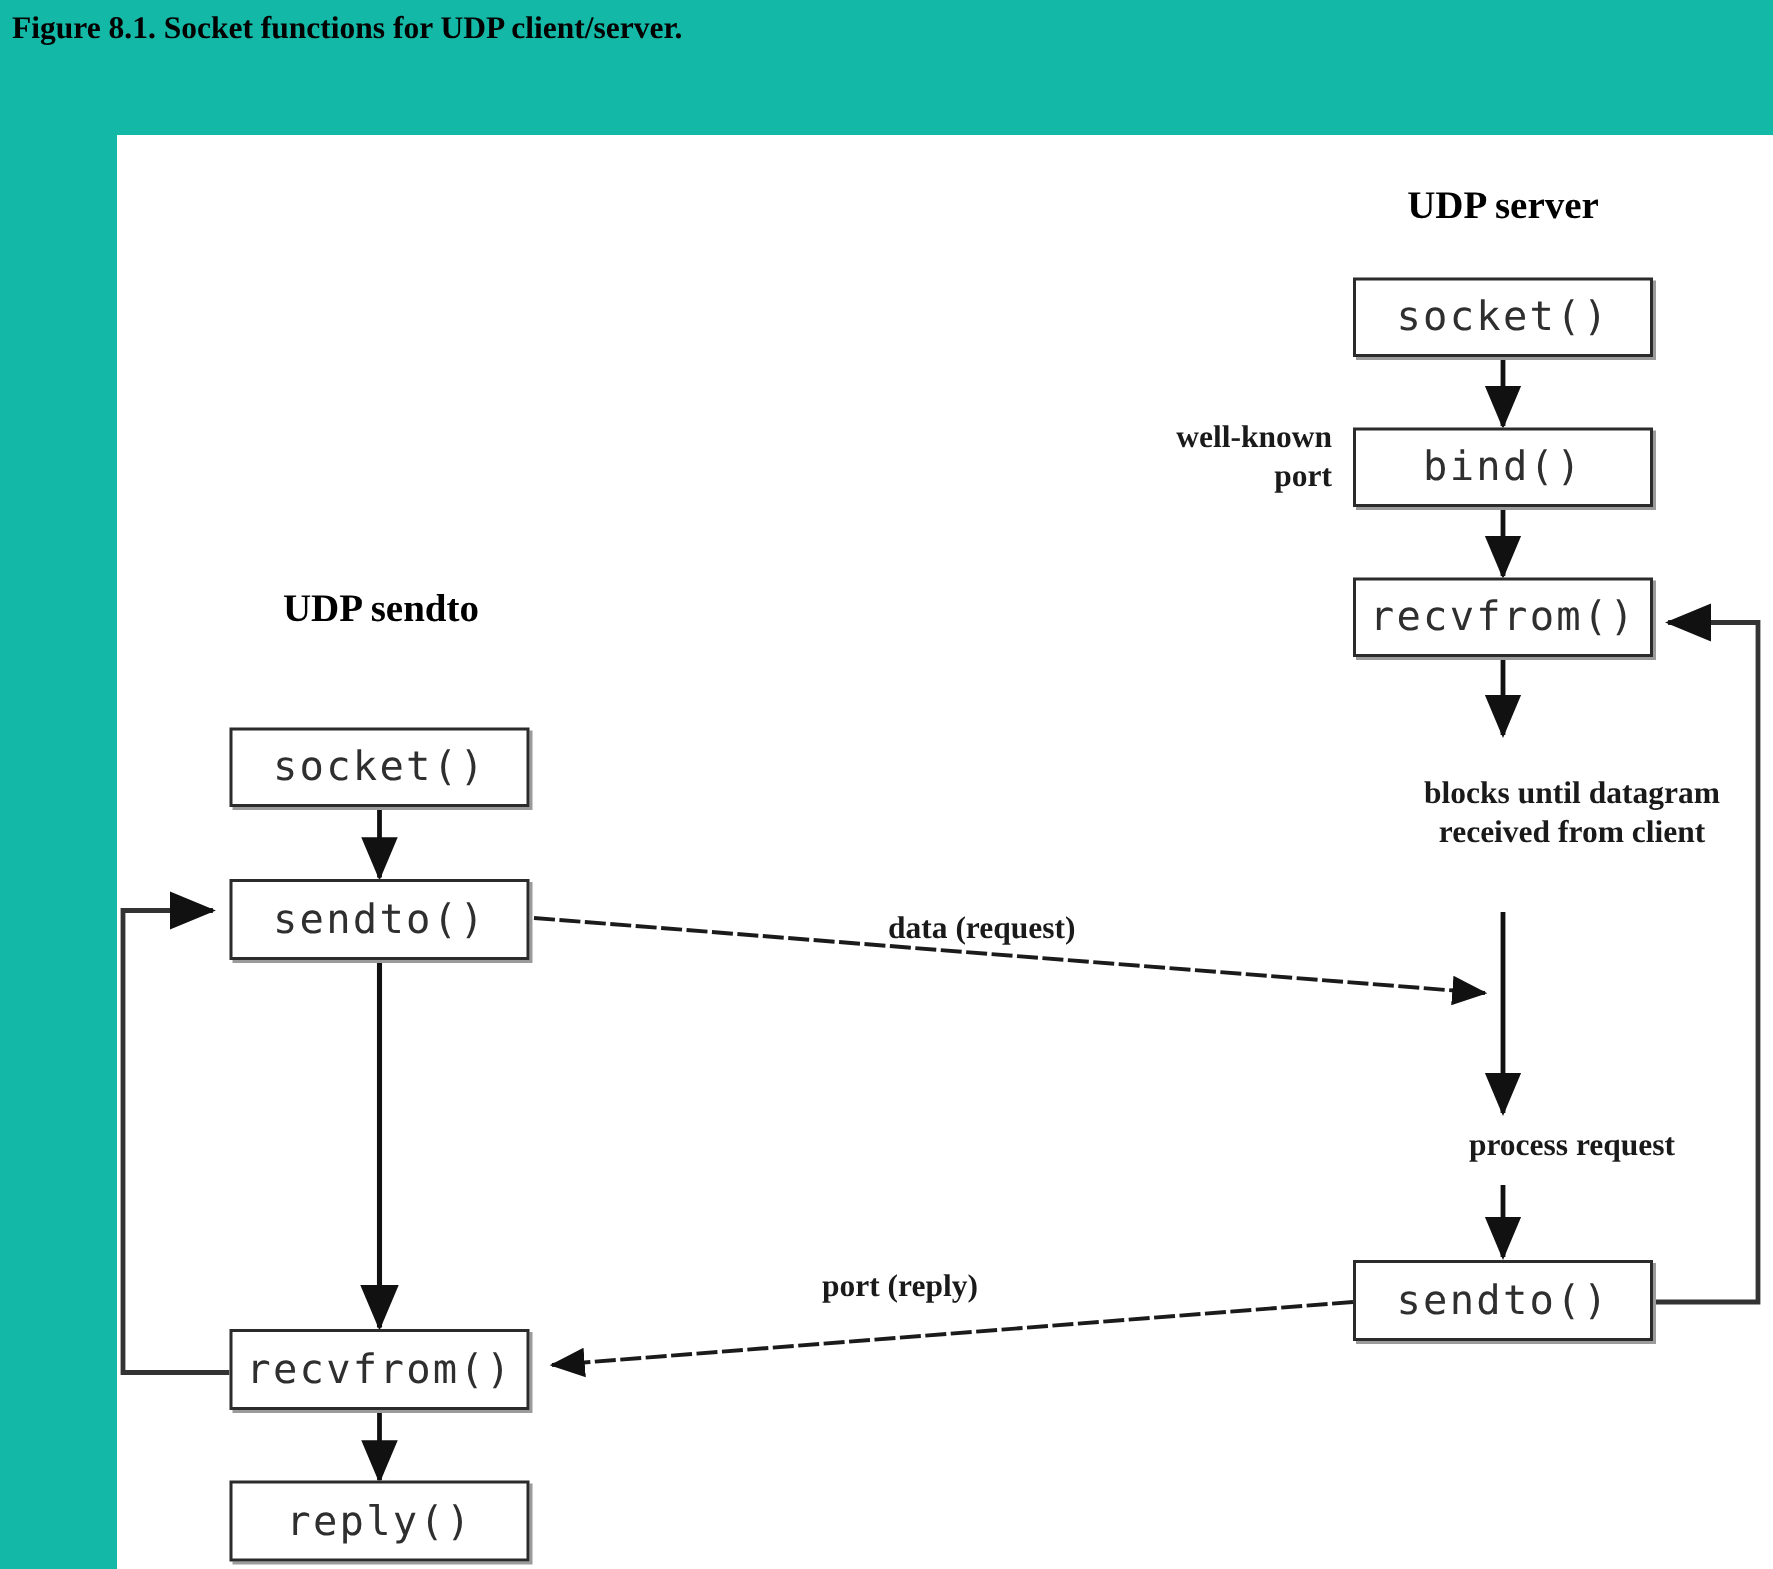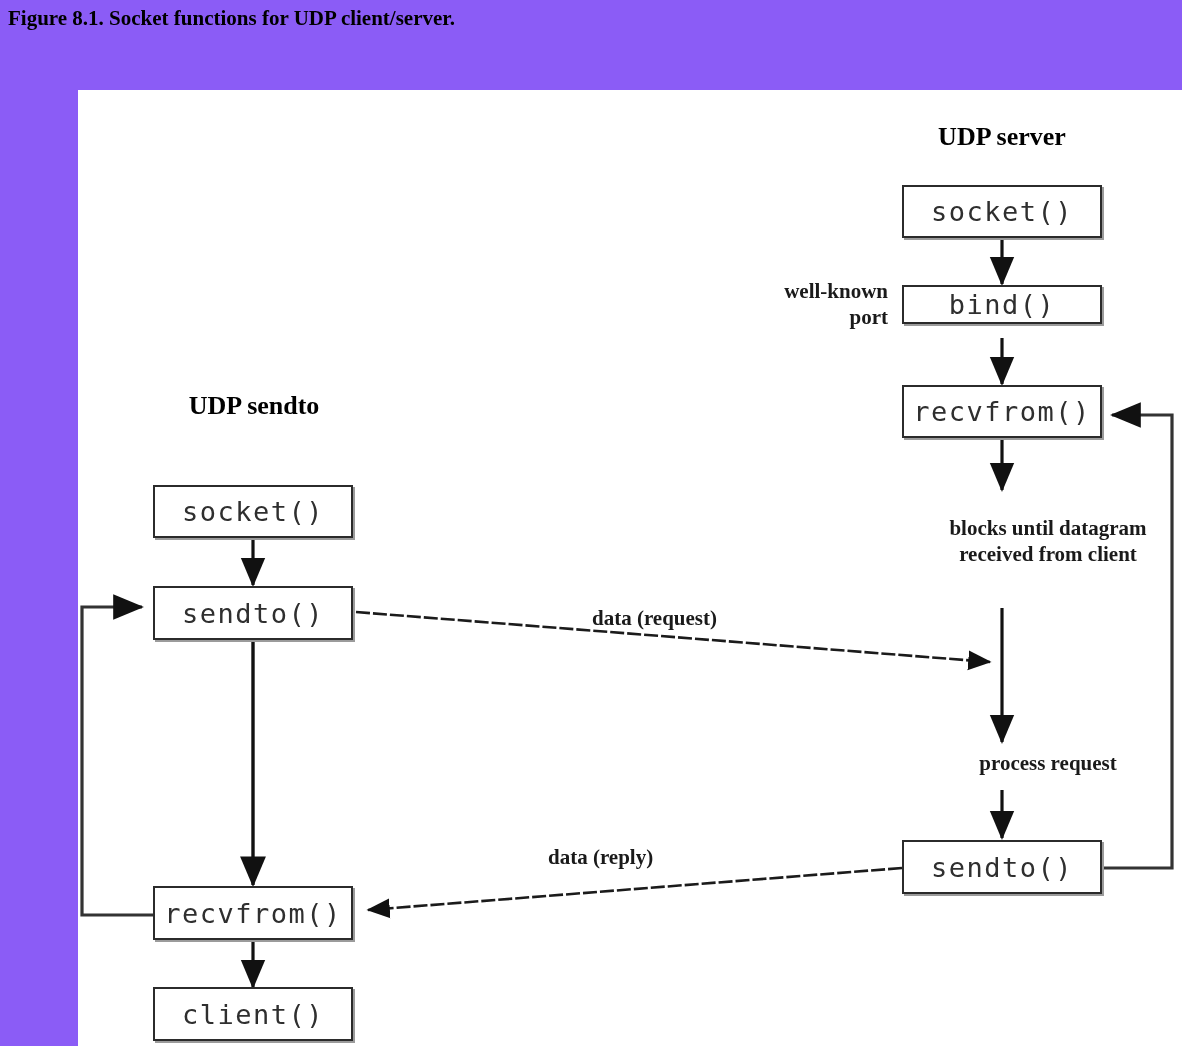--- a/index.html
+++ b/index.html
@@ -12,21 +12,21 @@
     height: 1046px;
     position: relative;
     overflow: hidden;
     font-family: "Liberation Serif", "DejaVu Serif", serif;
   }
   #page {
     position: absolute;
     left: 0; top: 0;
     width: 1182px;
     height: 1046px;
-    background: #8b5cf6;
+    background: #14b8a6;
   }
   #figure-title {
     position: absolute;
     left: 8px;
     top: 6px;
     width: 1000px;
     font-family: "Liberation Serif", "DejaVu Serif", serif;
     font-weight: bold;
     font-size: 21px;
     color: #000000;
@@ -149,40 +149,40 @@
 
       <path d="M75,825 L4,825 L4,517 L64,517" fill="none" stroke="#333333" stroke-width="3.2" marker-end="url(#ahs)"></path>
 
       <line x1="278" y1="522" x2="912" y2="572" stroke="#1b1b1b" stroke-width="2.6" stroke-dasharray="14,3" marker-end="url(#ah)"></line>
 
       <line x1="824" y1="778" x2="290" y2="820" stroke="#1b1b1b" stroke-width="2.6" stroke-dasharray="14,3" marker-end="url(#ah)"></line>
     </svg>
 
     <div class="fn-box" id="server-socket" style="left:824px; top:95px; width:200px; height:53px;">socket()</div>
 
-    <div class="fn-box" id="server-bind" style="left:824px; top:195px; width:200px; height:39px;">bind()</div>
+    <div class="fn-box" id="server-bind" style="left:824px; top:195px; width:200px; height:53px;">bind()</div>
 
     <div class="fn-box" id="server-recvfrom" style="left:824px; top:295px; width:200px; height:53px;">recvfrom()</div>
 
     <div class="fn-box" id="server-sendto" style="left:824px; top:750px; width:200px; height:54px;">sendto()</div>
 
     <div class="fn-box" id="client-socket" style="left:75px; top:395px; width:200px; height:53px;">socket()</div>
 
     <div class="fn-box" id="client-sendto" style="left:75px; top:496px; width:200px; height:54px;">sendto()</div>
 
     <div class="fn-box" id="client-recvfrom" style="left:75px; top:796px; width:200px; height:54px;">recvfrom()</div>
 
-    <div class="fn-box" id="client-close" style="left:75px; top:897px; width:200px; height:54px;">client()</div>
+    <div class="fn-box" id="client-close" style="left:75px; top:897px; width:200px; height:54px;">reply()</div>
 
     <div class="annot" id="annot-wellknown">well-known
 port</div>
 
     <div class="annot" id="annot-blocks">blocks until datagram
 received from client</div>
 
     <div class="annot" id="annot-process">process request</div>
 
     <div class="wire-label" id="label-request">data (request)</div>
 
-    <div class="wire-label" id="label-reply">data (reply)</div>
+    <div class="wire-label" id="label-reply">port (reply)</div>
 
   </div>
 </div>
 
 </body></html>

